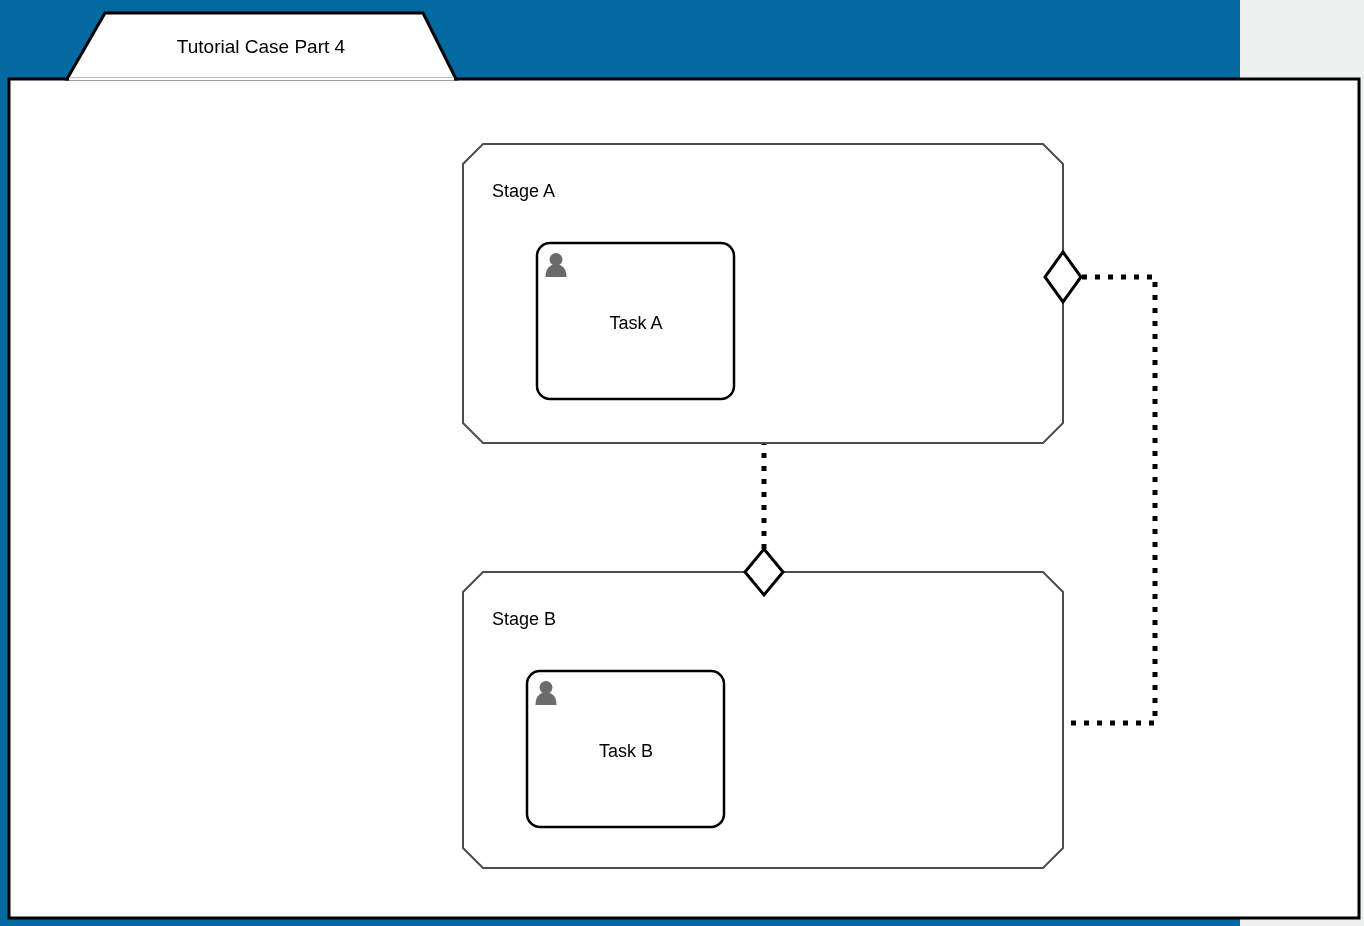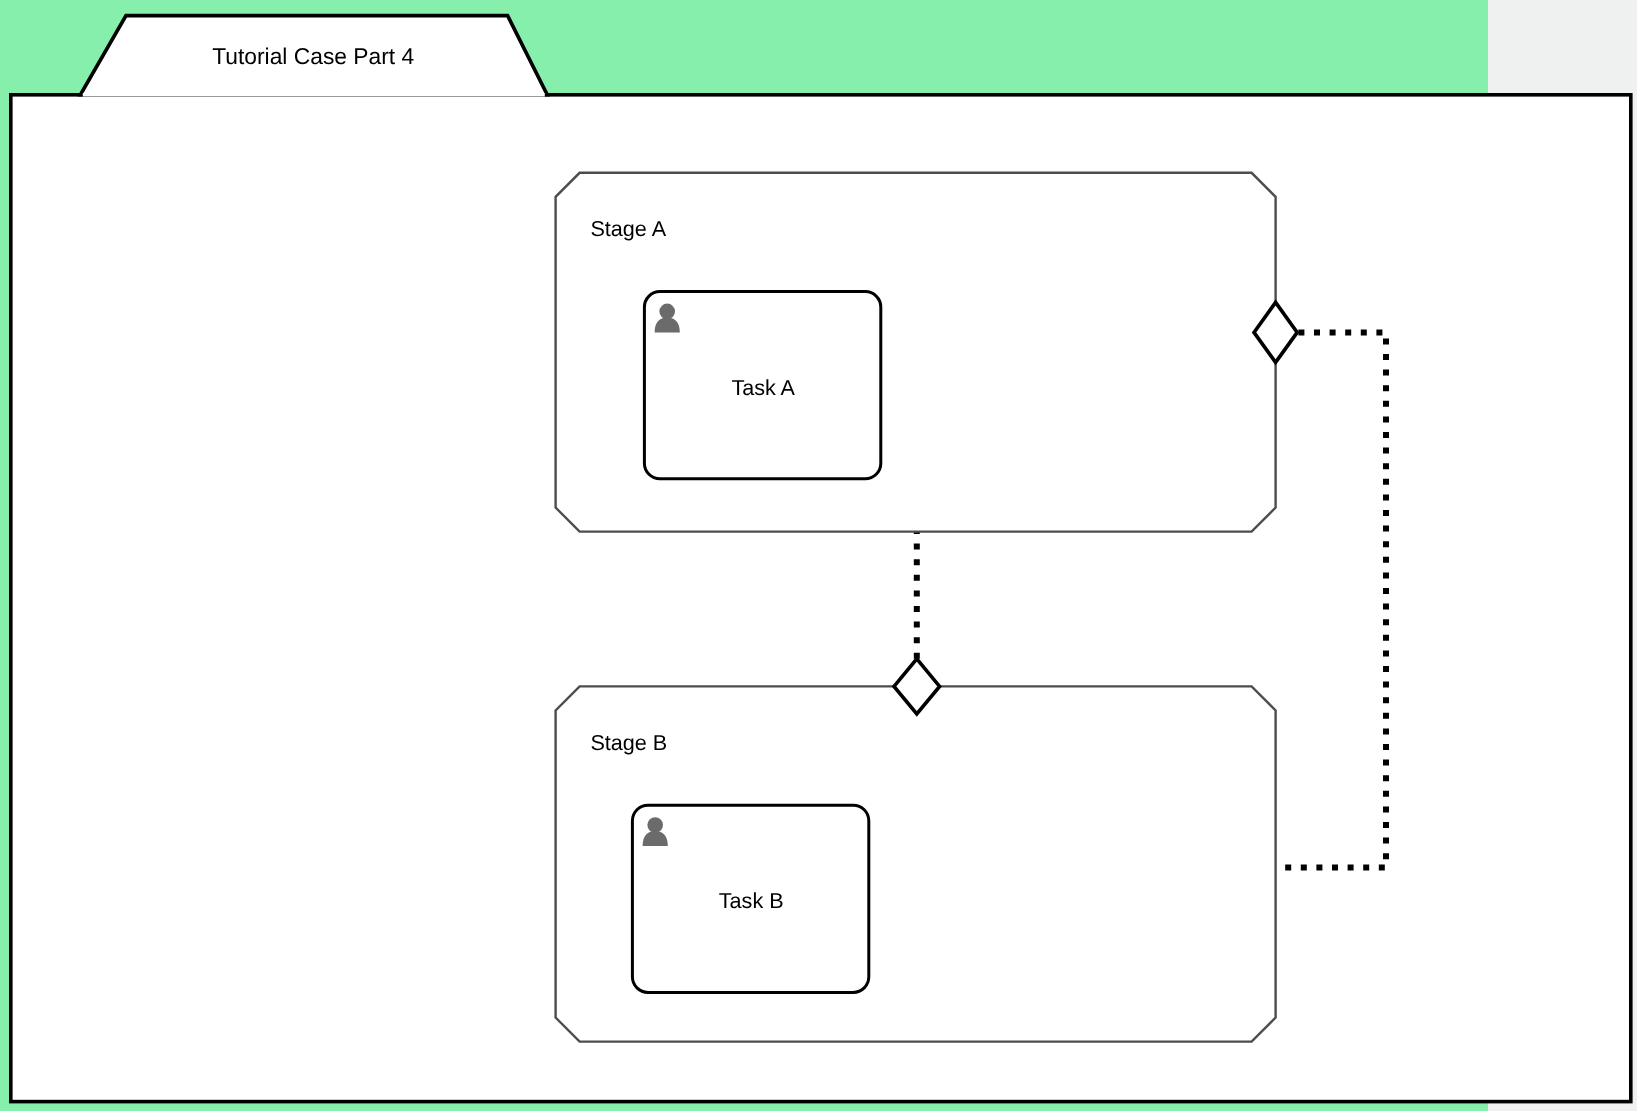--- a/index.html
+++ b/index.html
@@ -11,21 +11,21 @@
   body {
     width: 1364px;
     height: 926px;
     font-family: "Liberation Sans", sans-serif;
     overflow: hidden;
   }
   #canvas {
     position: relative;
     width: 1240px;
     height: 926px;
-    background: #86efac;
+    background: #0369a1;
   }
   #diagram-svg {
     position: absolute;
     left: 0;
     top: 0;
     width: 1364px;
     height: 926px;
   }
   .case-title-text {
     font-family: "Liberation Sans", sans-serif;

